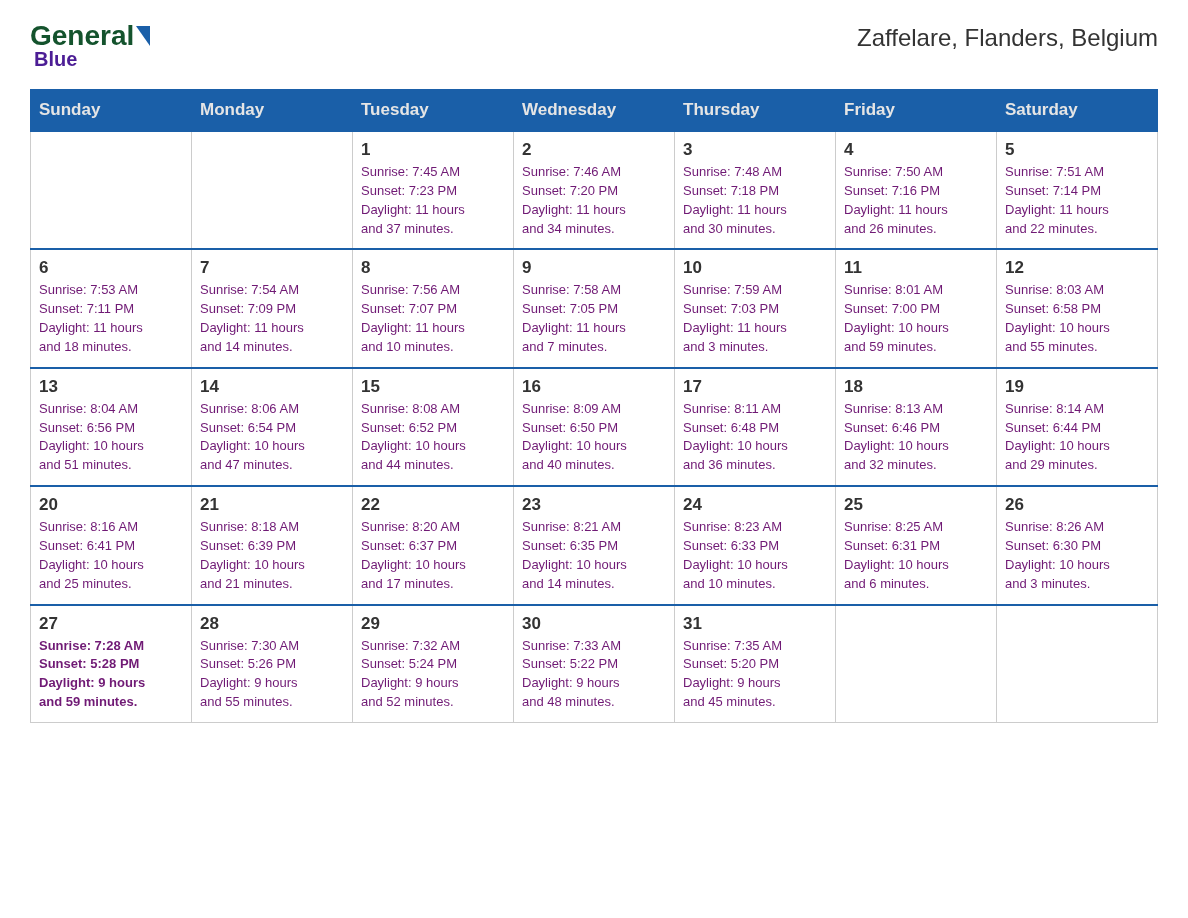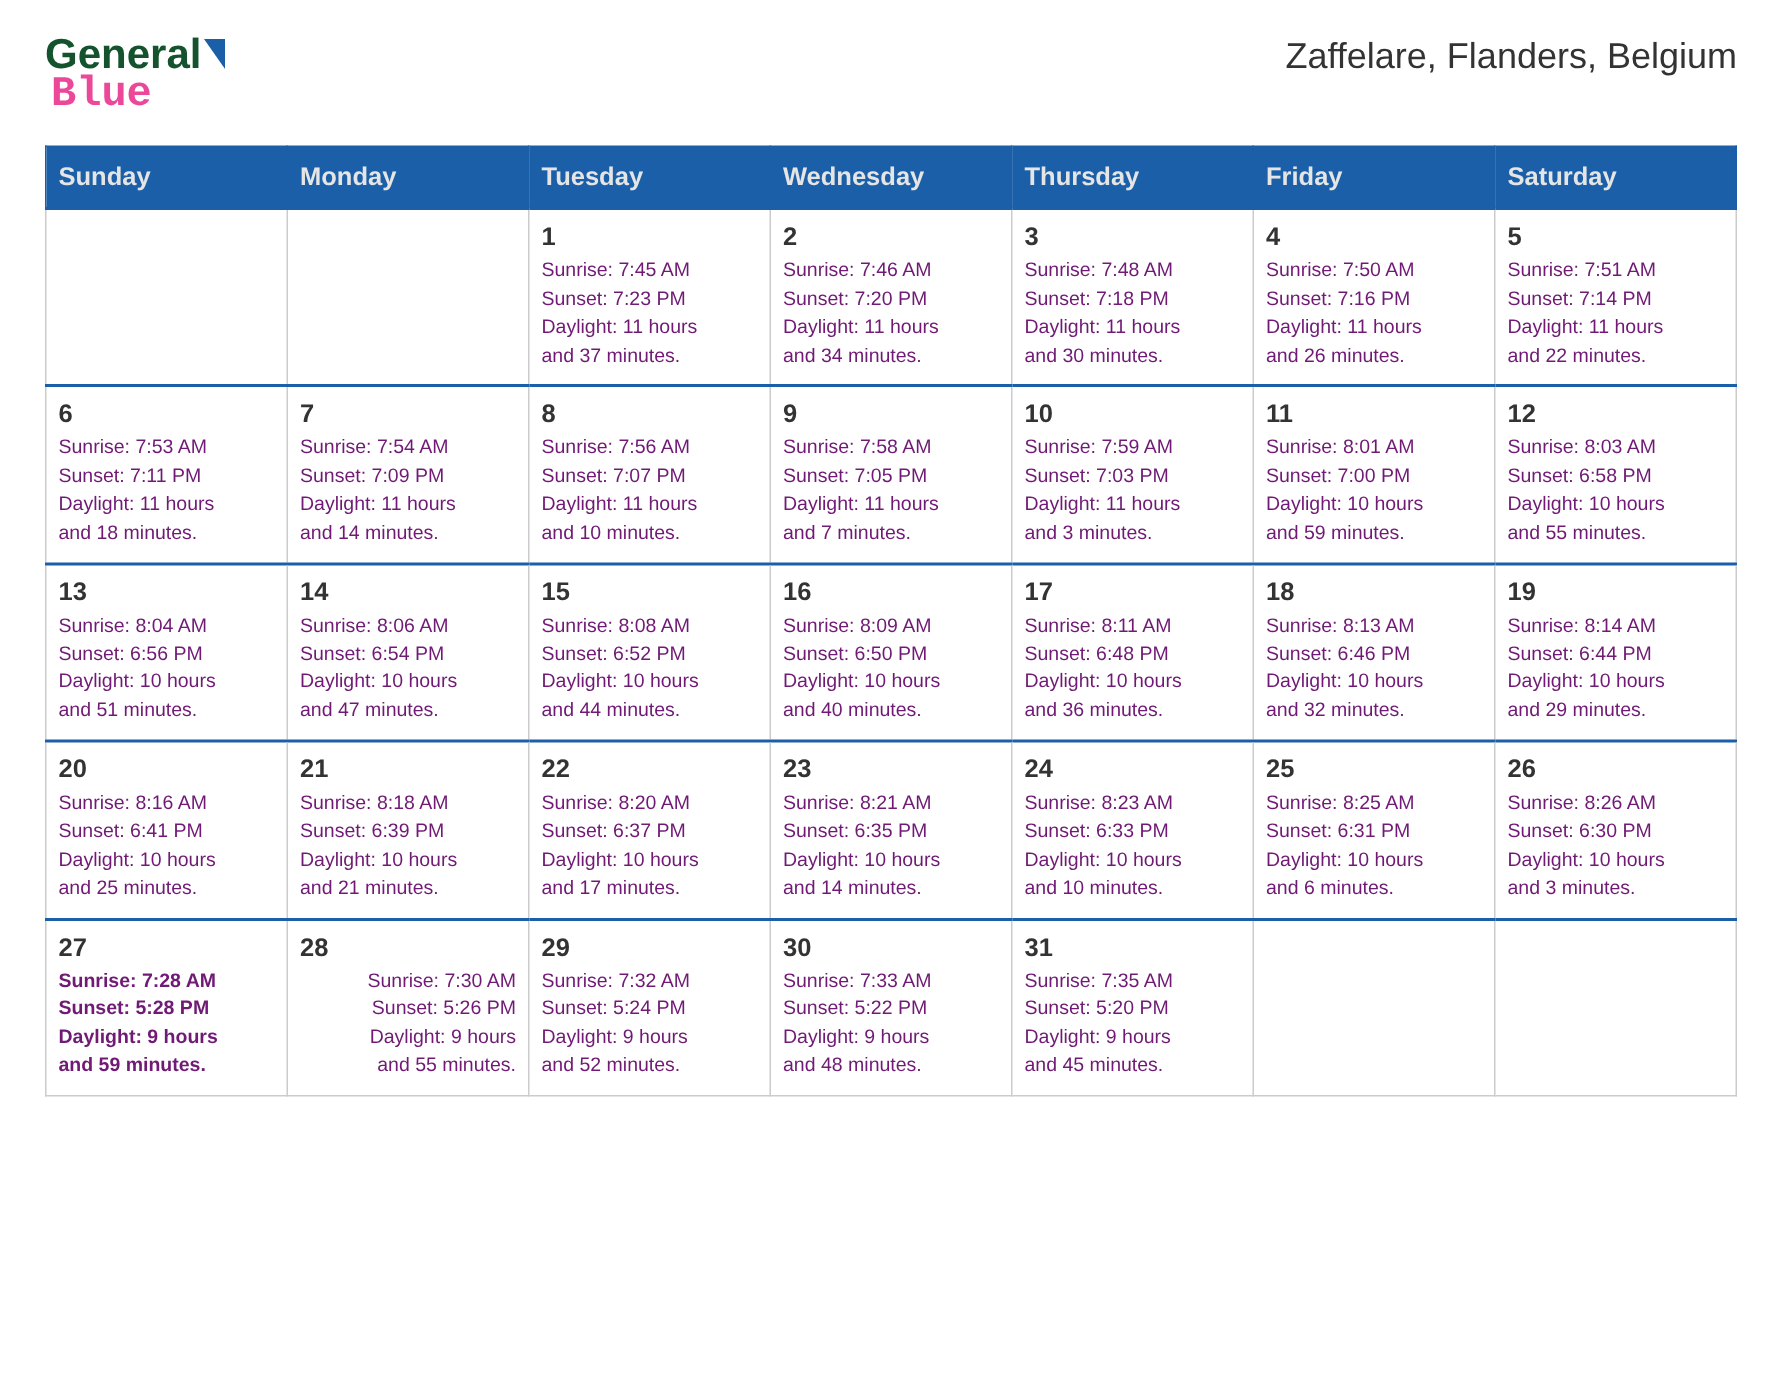--- a/index.html
+++ b/index.html
@@ -33,24 +33,23 @@
     .logo-triangle {
       display: inline-block;
       width: 0;
       height: 0;
       border-left: 14px solid transparent;
       border-top: 20px solid #1a5fa8;
       margin: 0 2px;
       vertical-align: middle;
     }
     .logo-blue {
-      color: #ec4899;
-      font-size: 28px;
+      color: #4c1d95;
+      font-size: 20px;
       font-weight: bold;
-      font-family: Liberation Mono, monospace;
     }
     .title-section {
       text-align: right;
     }
     .month-title {
       font-size: 52px;
       font-weight: normal;
       color: #333;
       line-height: 1.1;
     }
@@ -327,21 +326,21 @@
       <tr>
         <td>
           <span class="day-number">27</span>
           <div class="day-info" style="white-space: pre-line; font-weight: bold;">Sunrise: 7:28 AM
 Sunset: 5:28 PM
 Daylight: 9 hours
 and 59 minutes.</div>
         </td>
         <td>
           <span class="day-number">28</span>
-          <div class="day-info" style="white-space: pre-line; text-align: right;">Sunrise: 7:30 AM
+          <div class="day-info" style="white-space: pre-line;">Sunrise: 7:30 AM
 Sunset: 5:26 PM
 Daylight: 9 hours
 and 55 minutes.</div>
         </td>
         <td>
           <span class="day-number">29</span>
           <div class="day-info" style="white-space: pre-line;">Sunrise: 7:32 AM
 Sunset: 5:24 PM
 Daylight: 9 hours
 and 52 minutes.</div>

